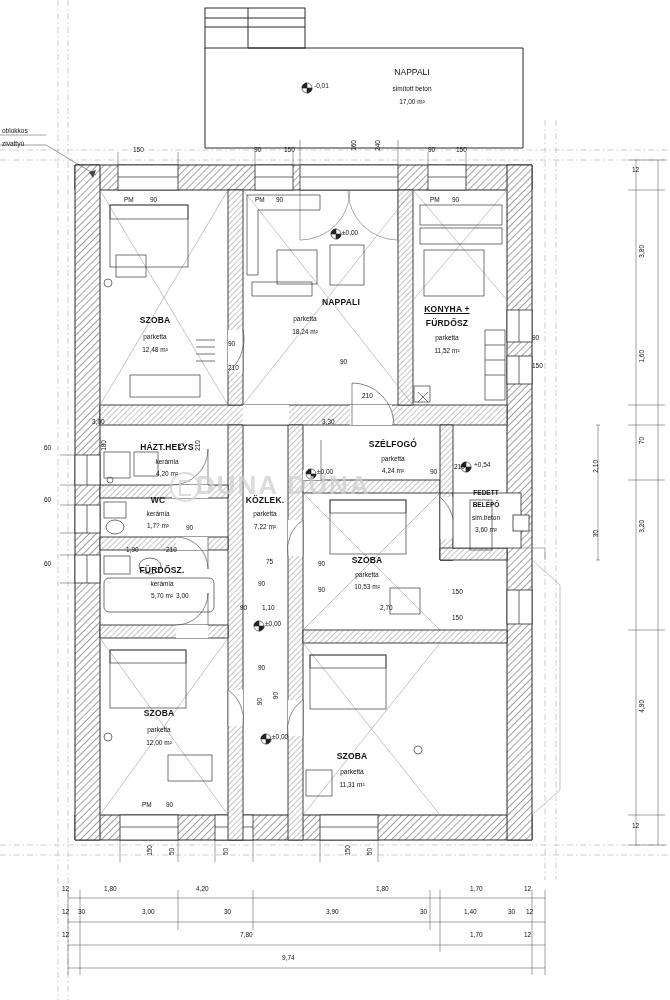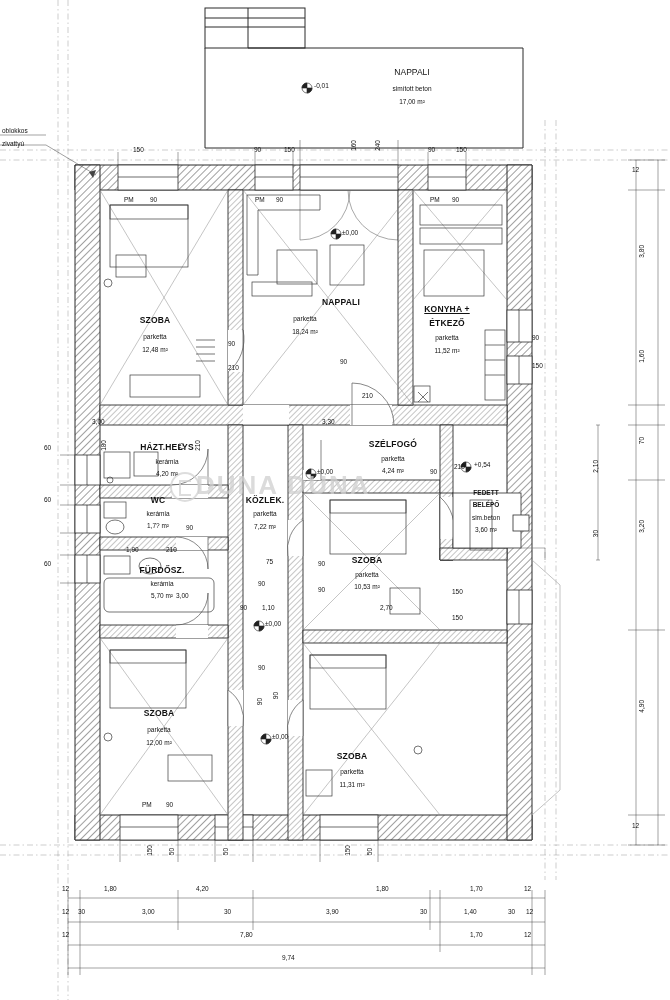--- a/index.html
+++ b/index.html
@@ -346,21 +346,21 @@
 <div class="lbl room" style="left:100px;top:316px;width:110px;"><b>SZOBA</b></div>
 <div class="lbl tiny" style="left:100px;top:333px;width:110px;">parketta</div>
 <div class="lbl tiny" style="left:100px;top:346px;width:110px;">12,48 m²</div>
 
 <div class="lbl room" style="left:250px;top:298px;width:110px;text-align:right;"><b>NAPPALI</b></div>
 <div class="lbl tiny" style="left:250px;top:315px;width:110px;">parketta</div>
 <div class="lbl tiny" style="left:250px;top:328px;width:110px;">18,24 m²</div>
 <div class="lbl tiny" style="left:342px;top:229px;">±0,00</div>
 
 <div class="lbl room" style="left:404px;top:305px;width:86px;text-decoration:underline;"><b>KONYHA +</b></div>
-<div class="lbl room" style="left:404px;top:319px;width:86px;"><b>ÉTKEZŐ</b></div>
+<div class="lbl room" style="left:404px;top:319px;width:86px;"><b>FÜRDŐSZ</b></div>
 <div class="lbl tiny" style="left:404px;top:334px;width:86px;">parketta</div>
 <div class="lbl tiny" style="left:404px;top:347px;width:86px;">11,52 m²</div>
 
 <div class="lbl room" style="left:116px;top:443px;width:102px;font-size:8px;"><b>HÁZT.HELYS</b></div>
 <div class="lbl tiny" style="left:116px;top:458px;width:102px;">kerámia</div>
 <div class="lbl tiny" style="left:116px;top:470px;width:102px;">4,20 m²</div>
 
 <div class="lbl room" style="left:118px;top:496px;width:80px;"><b>WC</b></div>
 <div class="lbl tiny" style="left:118px;top:510px;width:80px;">kerámia</div>
 <div class="lbl tiny" style="left:118px;top:522px;width:80px;">1,7? m²</div>

